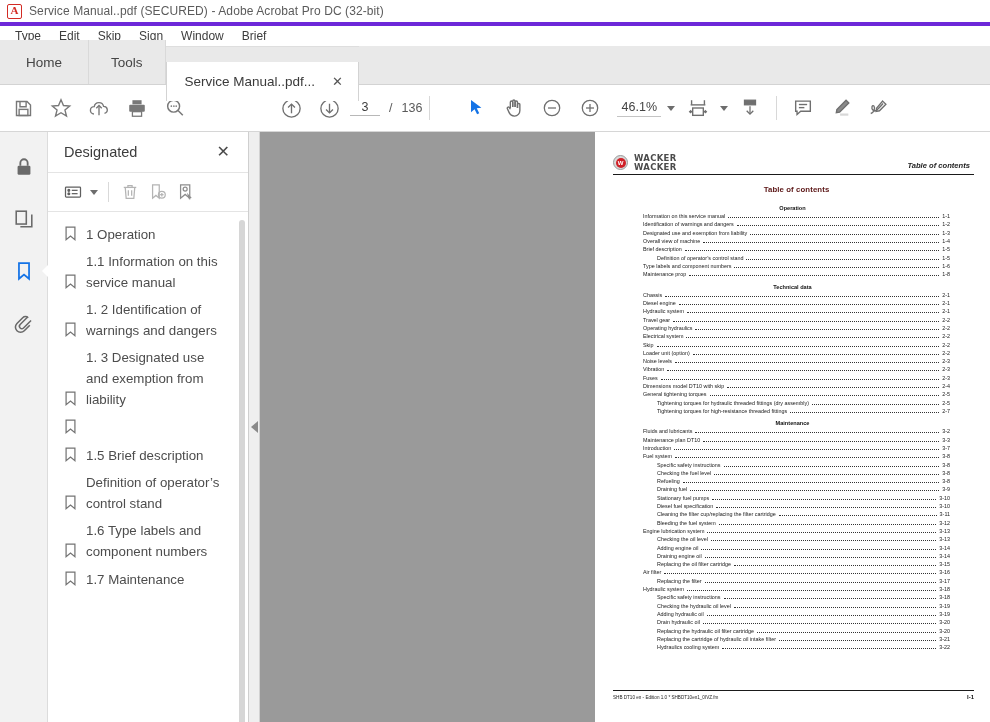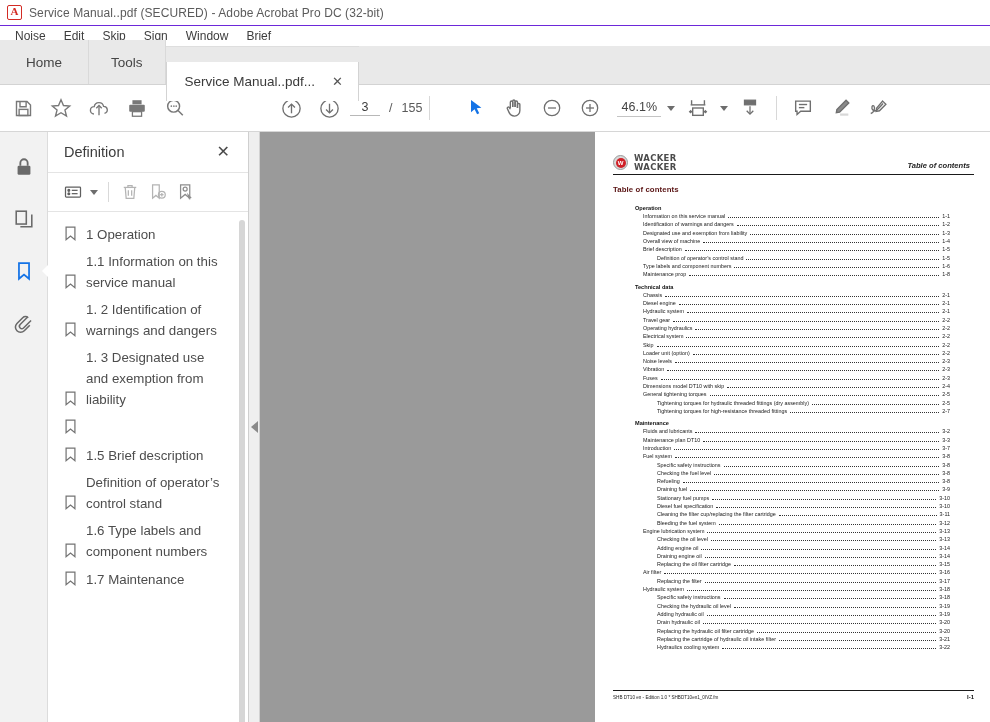--- a/index.html
+++ b/index.html
@@ -6,21 +6,21 @@
   html, body {
     width: 990px; height: 722px;
     font-family: "Liberation Sans", sans-serif;
     background: #ffffff; overflow: hidden;
   }
   #app { width: 990px; height: 722px; position: relative; display: flex; flex-direction: column; background:#fff; }
 
   
   .titlebar {
     height: 26px; flex: 0 0 26px; display: flex; align-items: center;
-    background: #ffffff; padding-left: 7px; border-bottom: 1px solid #6d28d9;
+    background: #ffffff; padding-left: 7px; border-bottom: 4px solid #6d28d9;
   }
   .acro-logo {
     width: 15px; height: 15px; flex: 0 0 15px; margin-right: 7px;
     border: 1.4px solid #d32b24; border-radius: 2px; position: relative;
     background: #fff;
   }
   .acro-logo::after {
     content: "A"; position: absolute; left: 0; right: 0; top: -2px;
     font-size: 11px; line-height: 15px; color: #d32b24; text-align: center;
     font-family: "Liberation Serif", serif; font-weight: bold;
@@ -154,21 +154,21 @@
     border-right: 7px solid #8a8a8a;
   }
 
   
   .docview {
     flex: 1 1 auto; background: #9a9a9a; position: relative; overflow: hidden;
     display: flex; justify-content: flex-end;
   }
   .page {
     width: 395px; height: 100%; background: #ffffff; position: relative;
-    padding: 22px 10px 0 12px; margin-right: 0;
+    padding: 22px 10px 0 12px; margin-right: 0; text-align: center;
   }
 
   
   .pdf-head { display: flex; align-items: flex-end; gap: 0; padding: 0 4px 0 6px;}
   .wn-logo { display: flex; align-items: center; gap: 6px; }
   .wn-circle {
     width: 15px; height: 15px; border-radius: 50%; background: #d9d9d9;
     border: 1px solid #9b9b9b; display:flex; align-items:center; justify-content:center;
   }
   .wn-circle-in {
@@ -211,21 +211,21 @@
 <body>
 
 <div id="app">
 
   <div class="titlebar">
     <div class="acro-logo"></div>
     <div class="title-text">Service Manual..pdf (SECURED) - Adobe Acrobat Pro DC (32-bit)</div>
   </div>
 
   <div class="menubar">
-    <div class="menu-item">Noise</div>
+    <div class="menu-item">Type</div>
     <div class="menu-item">Edit</div>
     <div class="menu-item">Skip</div>
     <div class="menu-item">Sign</div>
     <div class="menu-item">Window</div>
     <div class="menu-item">Brief</div>
   </div>
 
   <div class="tabbar">
     <div class="tab home">
       <span>Home</span>
@@ -291,21 +291,21 @@
       <svg width="23" height="23" viewBox="0 0 24 24" fill="none" stroke="#6f6f6f" stroke-width="1.4">
         <circle cx="12" cy="12" r="9"></circle>
           <path d="M12 7v9.4"></path>
           <path d="M8.4 13L12 16.6l3.6-3.6"></path>
       </svg>
     </div>
 
     <div class="pagebox">
       <input class="page-input" value="3" style="">
       <span class="page-total">/</span>
-      <span class="page-total">155</span>
+      <span class="page-total">136</span>
     </div>
 
     <div class="tb-sep"></div>
     <div class="tb-gap-b"></div>
 
     <div class="tb-btn">
       <svg width="20" height="20" viewBox="0 0 24 24" fill="#1473e6">
         <path d="M6 2.5l12.5 9.2-5.6.6 3 5.9-2.6 1.3-3-6-4.3 3.6z"></path>
       </svg>
     </div>
@@ -406,21 +406,21 @@
       <div class="rail-btn">
         <svg width="22" height="22" viewBox="0 0 24 24" fill="none" stroke="#6a6a6a" stroke-width="1.7">
           <path d="M18 7.5l-8.2 8.2a2.6 2.6 0 0 0 3.7 3.7l8.2-8.2" transform="translate(-2,-2)"></path>
           <path d="M16.6 6.2a4.2 4.2 0 0 0-6 0L4.3 12.5a5.6 5.6 0 0 0 8 8l6-6"></path>
         </svg>
       </div>
     </div>
 
     <div class="bmpanel">
       <div class="bm-head">
-        <span class="bm-title">Definition</span>
+        <span class="bm-title">Designated</span>
         <span class="bm-close">✕</span>
       </div>
 
       <div class="bm-toolbar">
         <div class="bm-tb-btn">
           <svg width="20" height="20" viewBox="0 0 24 24" fill="none" stroke="#5f5f5f" stroke-width="1.5">
             <rect x="3" y="6" width="18" height="12" rx="1"></rect>
             <circle cx="7" cy="10" r="1.1" fill="#5f5f5f"></circle>
               <circle cx="7" cy="14" r="1.1" fill="#5f5f5f"></circle>
             <path d="M10.5 10h7"></path>

